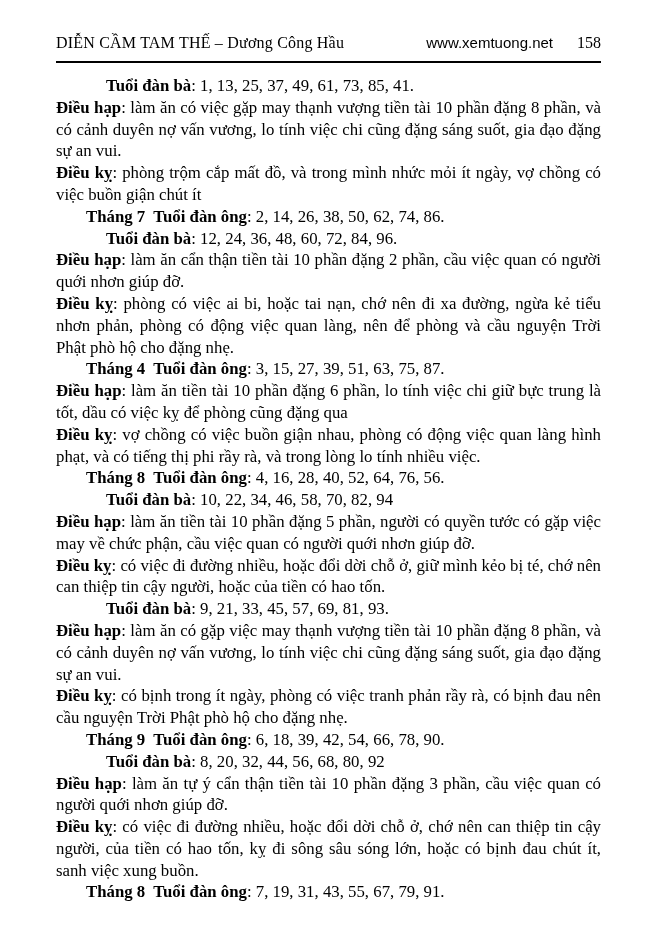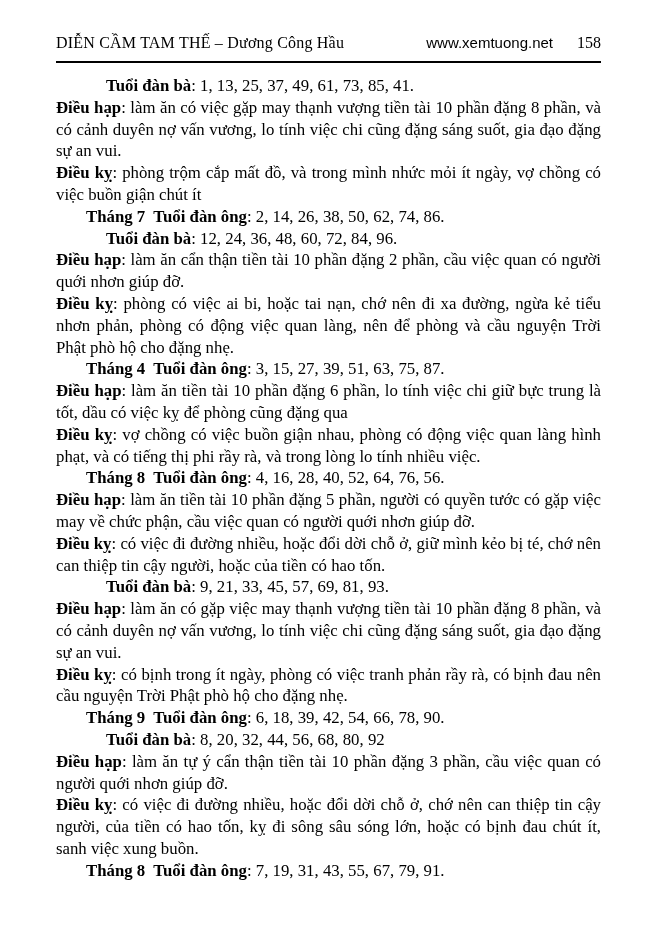--- a/index.html
+++ b/index.html
@@ -67,20 +67,21 @@
       <p class="block dieu"><b>Điều hạp</b><span>: làm ăn có việc gặp may thạnh vượng tiền tài 10 phần đặng 8 phần, và có cảnh duyên nợ vấn vương, lo tính việc chi cũng đặng sáng suốt, gia đạo đặng sự an vui.</span></p>
       <p class="block dieu"><b>Điều kỵ</b><span>: phòng trộm cắp mất đồ, và trong mình nhức mỏi ít ngày, vợ chồng có việc buồn giận chút ít</span></p>
       <p class="block thang"><b>Tháng 7  Tuổi đàn ông</b><span>: 2, 14, 26, 38, 50, 62, 74, 86.</span></p>
       <p class="block tuoi-ba"><b>Tuổi đàn bà</b><span>: 12, 24, 36, 48, 60, 72, 84, 96.</span></p>
       <p class="block dieu"><b>Điều hạp</b><span>: làm ăn cẩn thận tiền tài 10 phần đặng 2 phần,  cầu việc quan có người quới nhơn giúp đỡ.</span></p>
       <p class="block dieu"><b>Điều kỵ</b><span>: phòng có việc ai bi, hoặc tai nạn, chớ nên đi xa đường, ngừa kẻ tiểu nhơn phản, phòng có động việc quan làng, nên để phòng và cầu nguyện Trời Phật phò hộ cho đặng nhẹ.</span></p>
       <p class="block thang"><b>Tháng 4  Tuổi đàn ông</b><span>: 3, 15, 27, 39, 51, 63, 75, 87.</span></p>
       <p class="block dieu"><b>Điều hạp</b><span>: làm ăn tiền tài 10 phần đặng 6 phần, lo tính việc chi giữ bực trung là tốt, dầu có việc kỵ để phòng cũng đặng qua</span></p>
       <p class="block dieu"><b>Điều kỵ</b><span>: vợ chồng có việc buồn giận nhau, phòng có động việc quan làng hình phạt, và có tiếng thị phi rầy rà, và trong lòng lo tính nhiều việc.</span></p>
       <p class="block thang"><b>Tháng 8  Tuổi đàn ông</b><span>: 4, 16, 28, 40, 52, 64, 76, 56.</span></p>
+      <p class="block tuoi-ba"><b>Tuổi đàn bà</b><span>: 10, 22, 34, 46, 58, 70, 82, 94</span></p>
       <p class="block dieu"><b>Điều hạp</b><span>: làm ăn tiền tài 10 phần đặng 5 phần,  người có quyền tước có gặp việc may về chức phận,  cầu việc quan có người quới nhơn giúp đỡ.</span></p>
       <p class="block dieu"><b>Điều kỵ</b><span>: có việc đi đường nhiều, hoặc đổi dời chỗ ở, giữ mình kẻo bị té, chớ nên can thiệp tin cậy người, hoặc của tiền có hao tốn.</span></p>
       <p class="block tuoi-ba"><b>Tuổi đàn bà</b><span>: 9, 21, 33, 45, 57, 69, 81, 93.</span></p>
       <p class="block dieu"><b>Điều hạp</b><span>: làm ăn có gặp việc may thạnh vượng tiền tài 10 phần đặng 8 phần, và có cảnh duyên nợ vấn vương, lo tính việc chi cũng đặng sáng suốt, gia đạo đặng sự an vui.</span></p>
       <p class="block dieu"><b>Điều kỵ</b><span>: có bịnh trong ít ngày, phòng có việc tranh phản rầy rà, có bịnh đau nên cầu nguyện Trời Phật phò hộ cho đặng nhẹ.</span></p>
       <p class="block thang"><b>Tháng 9  Tuổi đàn ông</b><span>: 6, 18, 39, 42, 54, 66, 78, 90.</span></p>
       <p class="block tuoi-ba"><b>Tuổi đàn bà</b><span>: 8, 20, 32, 44, 56, 68, 80, 92</span></p>
       <p class="block dieu"><b>Điều hạp</b><span>: làm ăn tự ý cẩn thận tiền tài 10 phần đặng 3 phần,  cầu việc quan có người quới nhơn giúp đỡ.</span></p>
       <p class="block dieu"><b>Điều kỵ</b><span>: có việc đi đường nhiều, hoặc đổi dời chỗ ở, chớ nên can thiệp tin cậy người, của tiền có hao tốn, kỵ đi sông sâu sóng lớn, hoặc có bịnh đau chút ít, sanh việc xung buồn.</span></p>
       <p class="block thang"><b>Tháng 8  Tuổi đàn ông</b><span>: 7, 19, 31, 43, 55, 67, 79, 91.</span></p>

